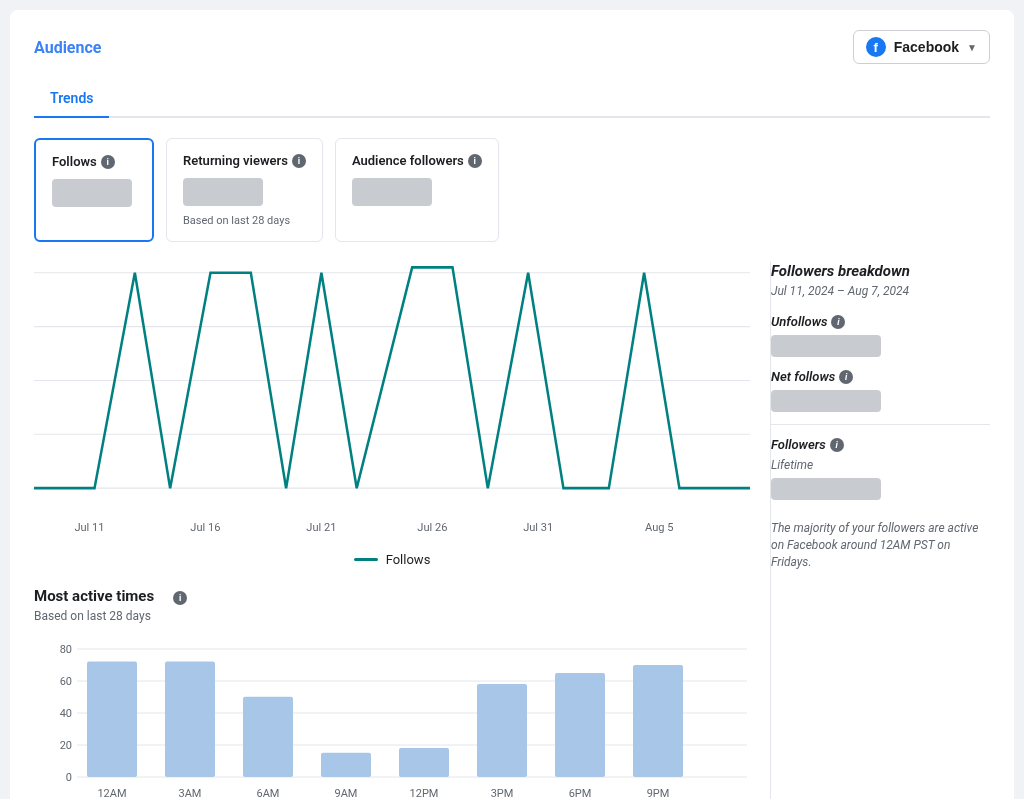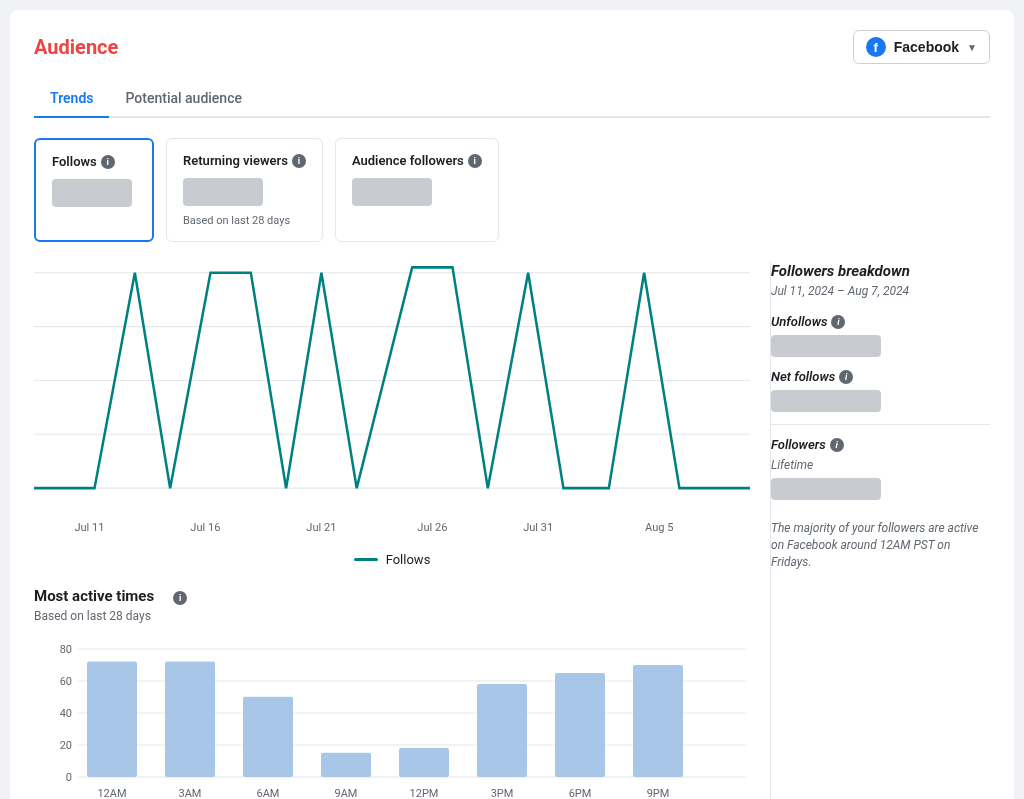--- a/index.html
+++ b/index.html
@@ -1,20 +1,20 @@
 <!DOCTYPE html>
 <html><head>
   <meta charset="utf-8">
   <style>
     * { box-sizing: border-box; margin: 0; padding: 0; }
     body { font-family: -apple-system, BlinkMacSystemFont, 'Segoe UI', Roboto, sans-serif; background: #f0f2f5; display: flex; justify-content: center; align-items: flex-start; min-height: 100vh; padding: 10px; }
     .page-wrapper { width: 1004px; background: #f0f2f5; }
     .main-card { background: #fff; border-radius: 8px; padding: 20px 24px; margin-bottom: 0; }
     .page-header { display: flex; justify-content: space-between; align-items: center; margin-bottom: 16px; }
-    .page-title { font-size: 20px; font-weight: 700; color: #ef4444; }
+    .page-title { font-size: 16px; font-weight: 700; color: #3b82f6; }
     .fb-button { display: flex; align-items: center; gap: 8px; border: 1px solid #ccd0d5; border-radius: 6px; padding: 6px 12px; background: #fff; cursor: pointer; font-size: 14px; font-weight: 600; color: #1c1e21; }
     .fb-icon { width: 20px; height: 20px; border-radius: 50%; background: #1877f2; display: flex; align-items: center; justify-content: center; color: #fff; font-size: 13px; font-weight: 900; }
     .chevron { font-size: 10px; color: #606770; }
     .tabs { display: flex; gap: 0; border-bottom: 2px solid #e4e6eb; margin-bottom: 20px; }
     .tab { padding: 10px 16px; font-size: 14px; font-weight: 500; color: #606770; cursor: pointer; border-bottom: 2px solid transparent; margin-bottom: -2px; }
     .tab.active { color: #1877f2; border-bottom: 2px solid #1877f2; font-weight: 600; }
     .metrics-row { display: flex; gap: 0; margin-bottom: 20px; }
     .metric-card { border: 1px solid #e4e6eb; border-radius: 6px; padding: 14px 16px; margin-right: 12px; min-width: 120px; cursor: pointer; }
     .metric-card.selected { border: 2px solid #1877f2; }
     .metric-label { font-size: 13px; font-weight: 600; color: #1c1e21; display: flex; align-items: center; gap: 4px; margin-bottom: 10px; }
@@ -50,21 +50,20 @@
       <h1 class="page-title">Audience</h1>
       <button class="fb-button">
         <div class="fb-icon">f</div>
         <span>Facebook</span>
         <span class="chevron">▼</span>
       </button>
     </div>
 
     <div class="tabs">
       <div class="tab active">Trends</div>
-      <div class="tab">Potential audience</div>
     </div>
 
     <div class="metrics-row">
       <div class="metric-card selected">
         <div class="metric-label">
           <span>Follows</span>
           <span class="info-icon">i</span>
         </div>
         <div class="metric-value-placeholder"></div>
       </div>

